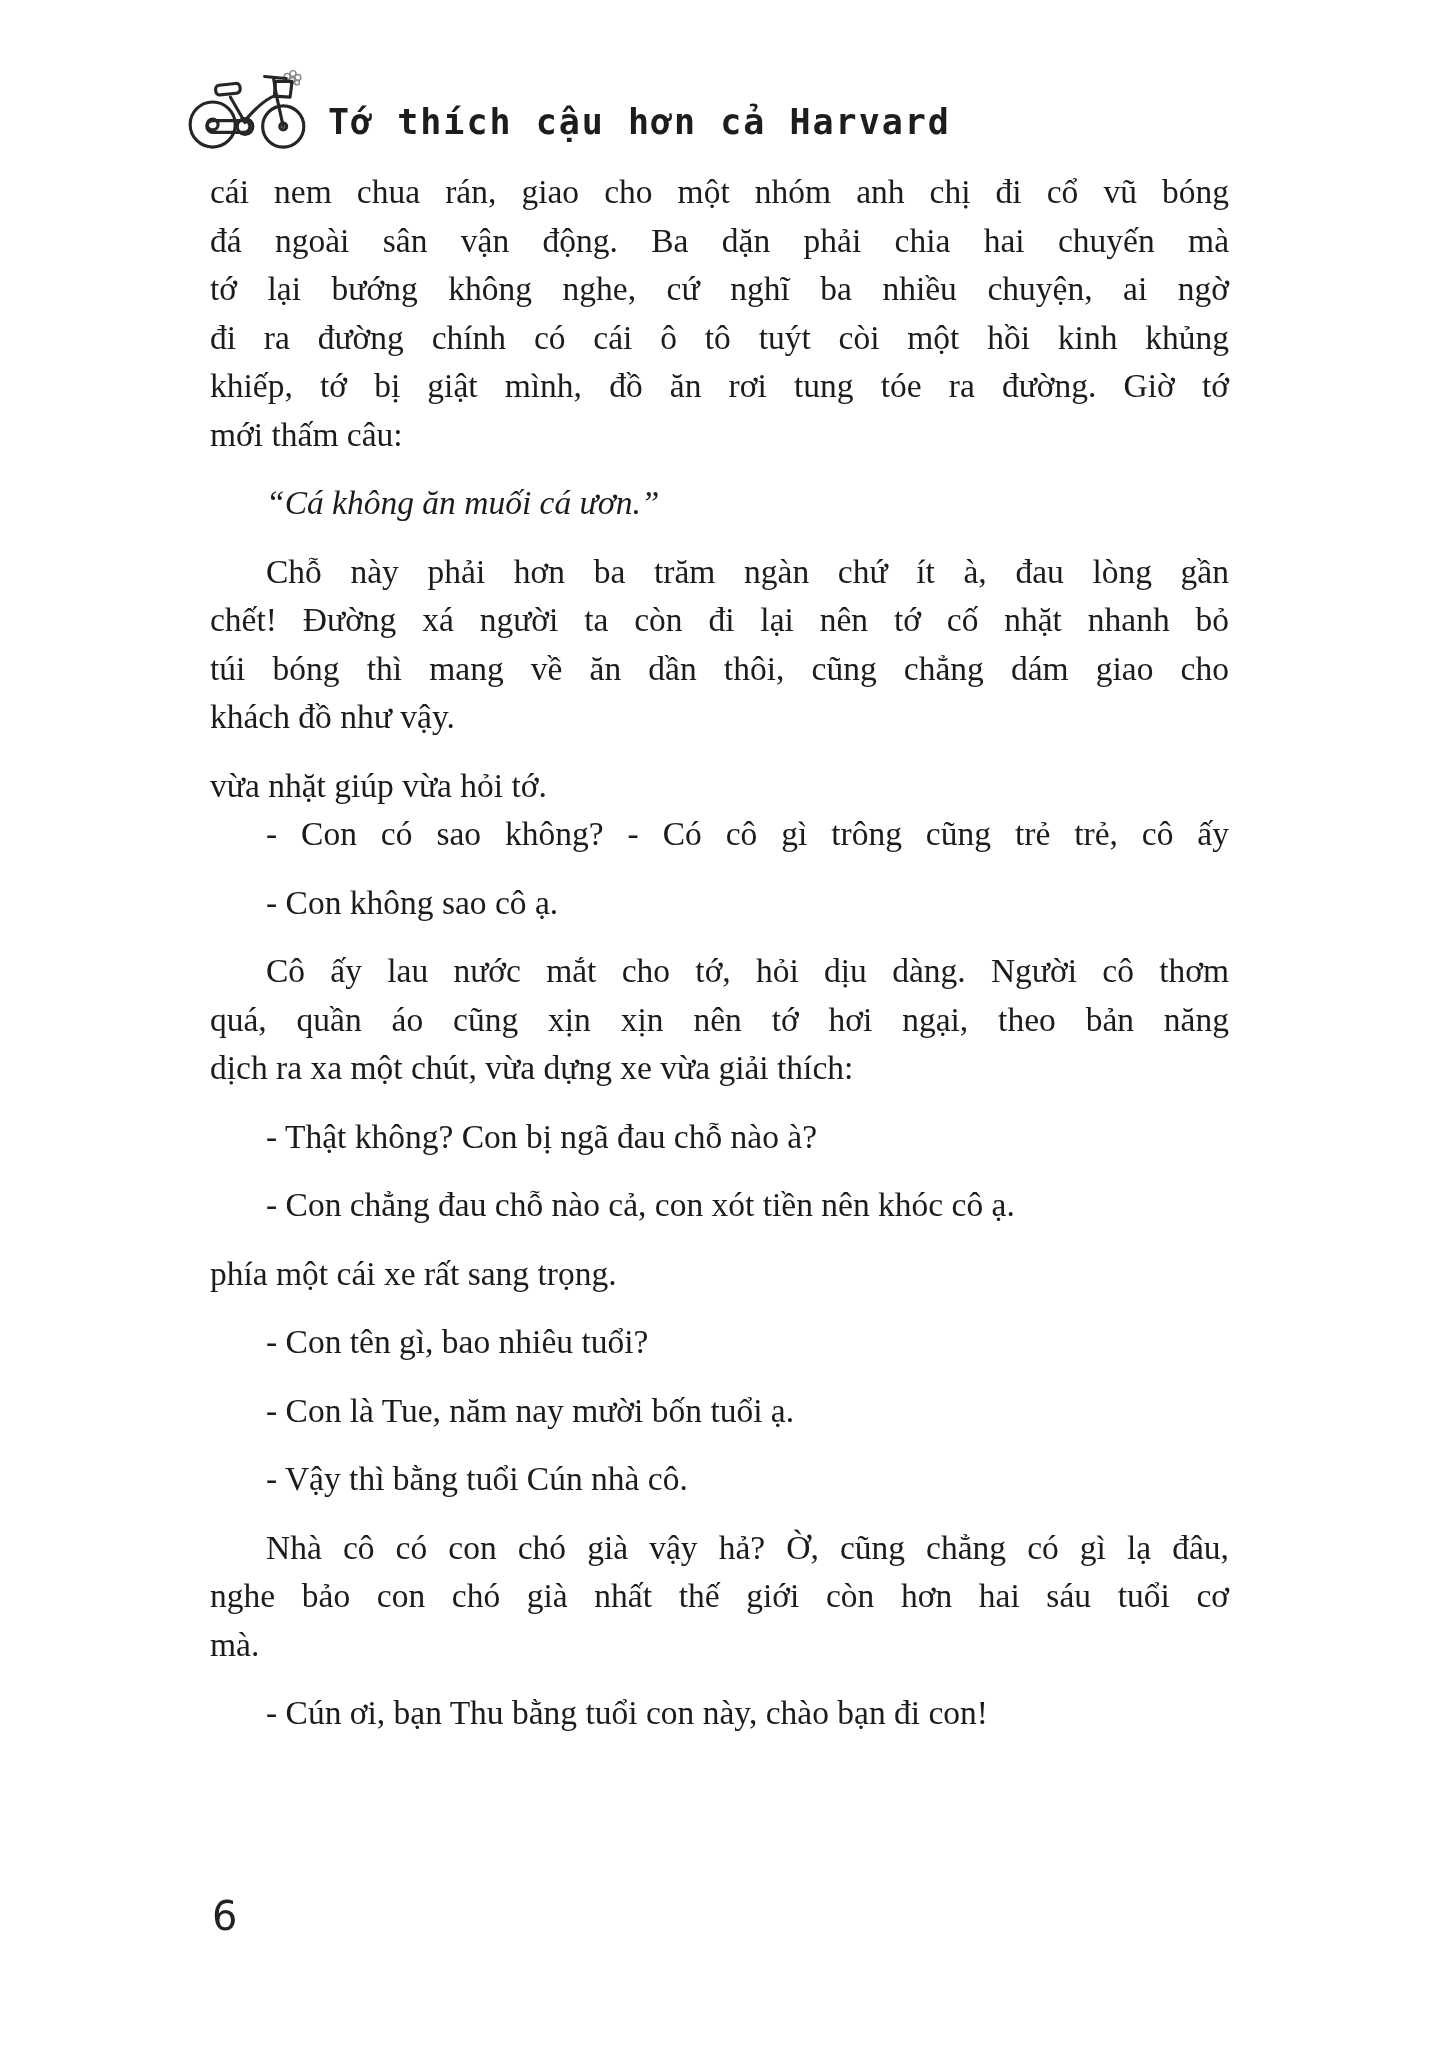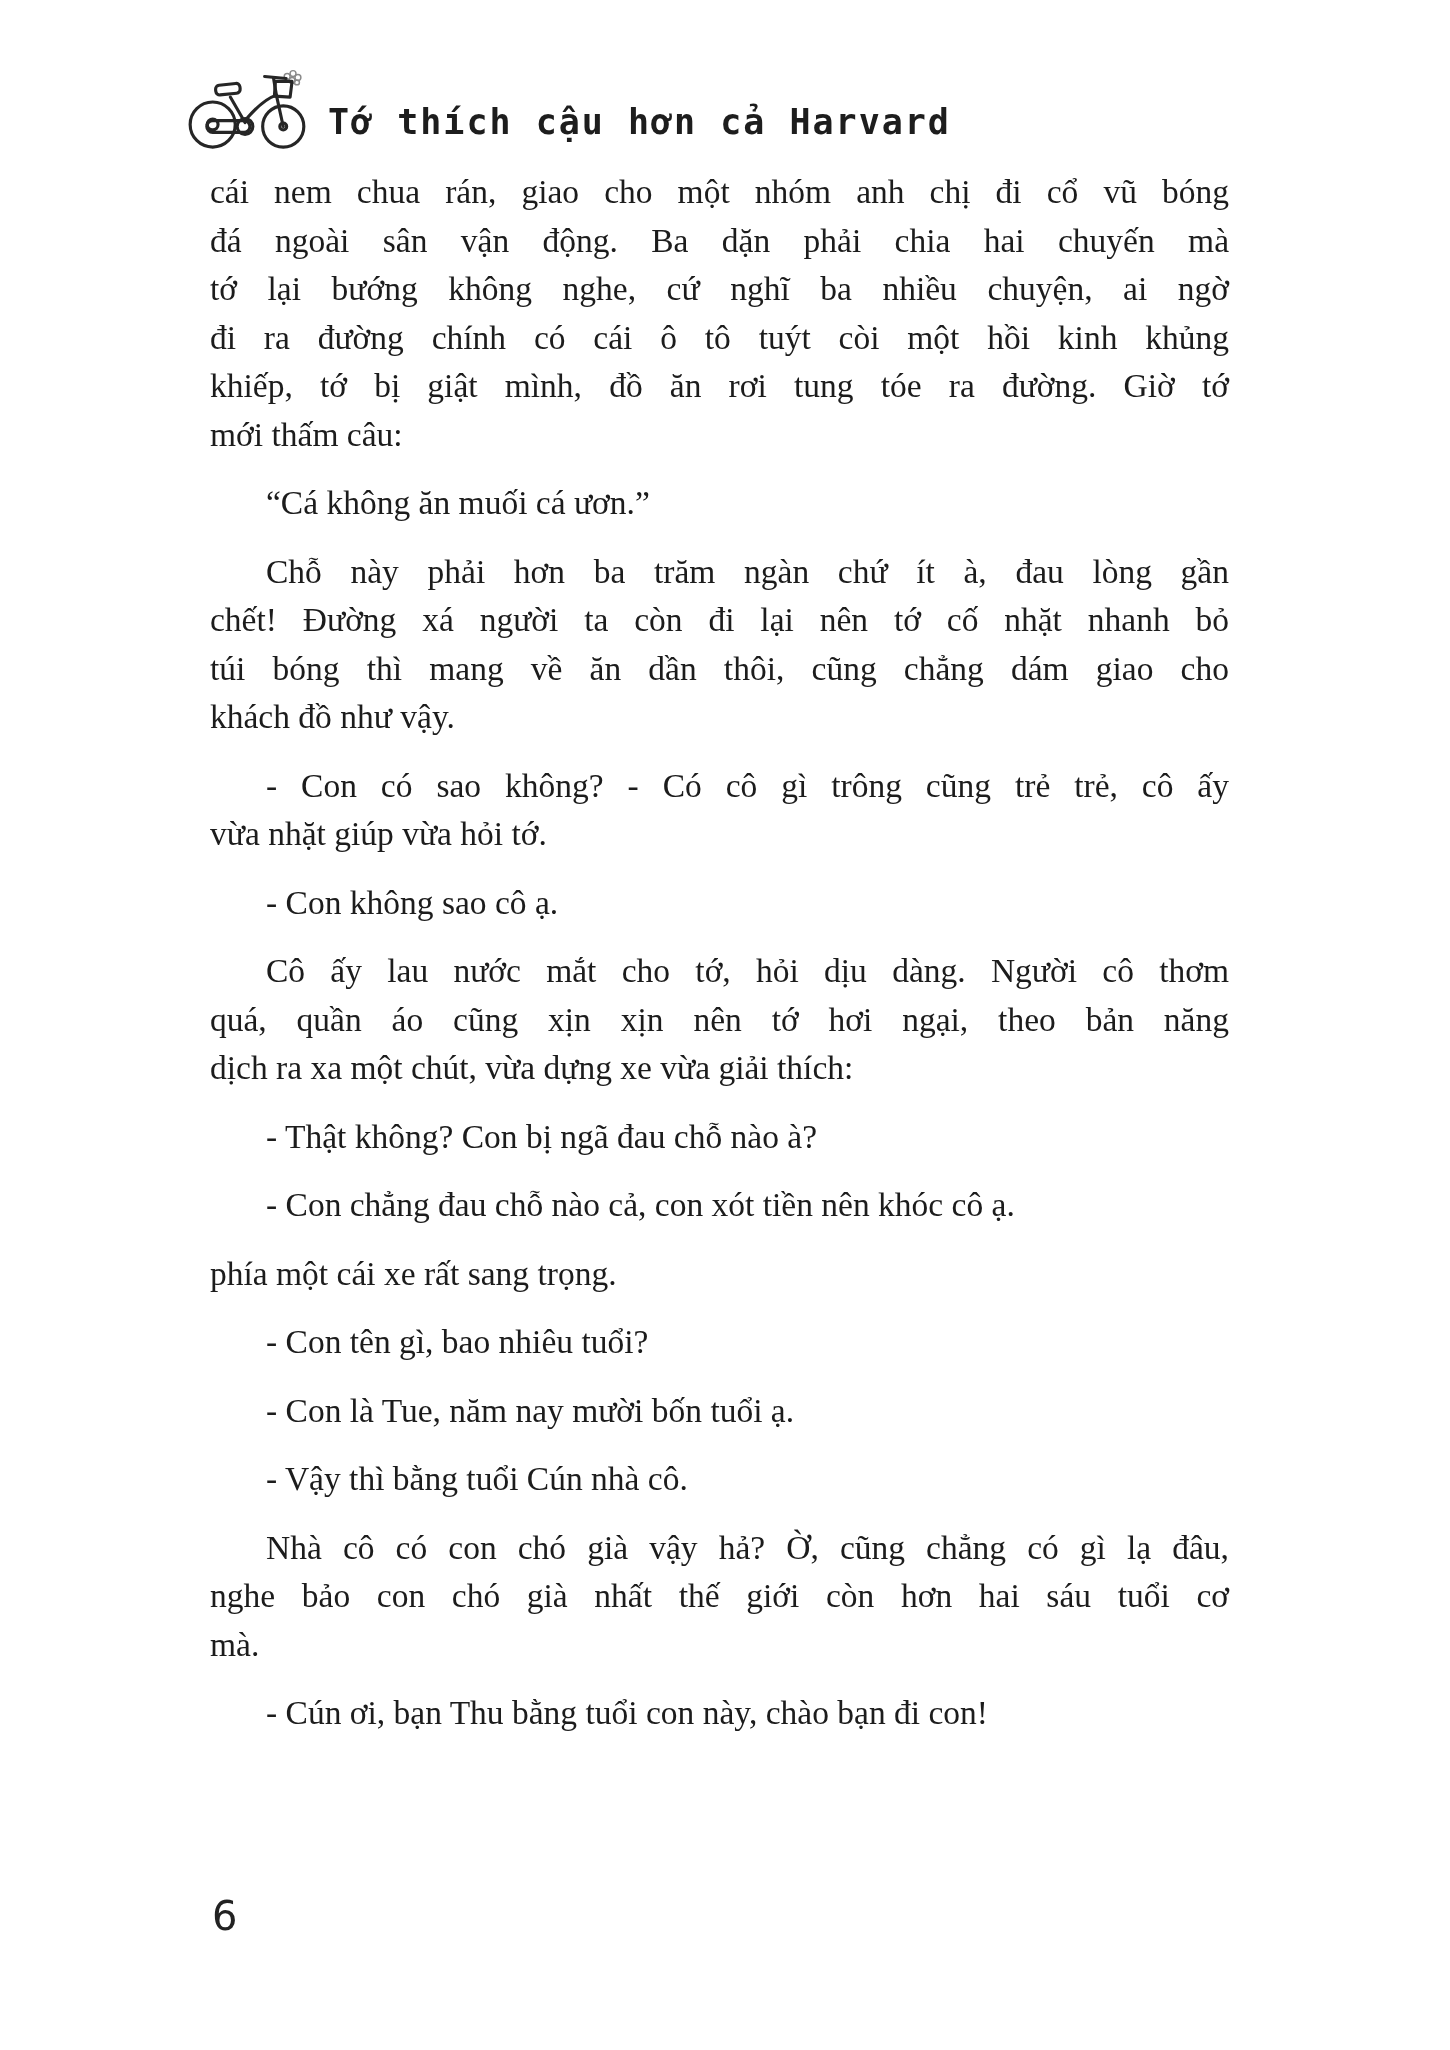--- a/index.html
+++ b/index.html
@@ -43,21 +43,21 @@
   .para:last-child { margin-bottom: 0; }
   .line {
     text-align: justify;
     text-align-last: justify;
     white-space: normal;
     margin-left: 42px;
   }
   .line.last { text-align-last: left; }
   .para.indented .line.first,
   .para.quote .line.first { padding-left: 56px; }
-  .para.quote .line { }
+  .para.quote .line { font-style: italic; }
   .page-number {
     position: absolute;
     left: 212px; top: 1893px;
     font-family: "DejaVu Sans", "Liberation Sans", sans-serif;
     font-size: 40px;
     color: #222222;
   }
 </style>
 </head>
 <body>
@@ -115,22 +115,22 @@
       <div class="para quote">
         <div class="line first last">“Cá không ăn muối cá ươn.”</div>
       </div>
       <div class="para indented">
         <div class="line first">Chỗ này phải hơn ba trăm ngàn chứ ít à, đau lòng gần</div>
         <div class="line">chết! Đường xá người ta còn đi lại nên tớ cố nhặt nhanh bỏ</div>
         <div class="line">túi bóng thì mang về ăn dần thôi, cũng chẳng dám giao cho</div>
         <div class="line last">khách đồ như vậy.</div>
       </div>
       <div class="para indented">
+        <div class="line last">vừa nhặt giúp vừa hỏi tớ.</div>
         <div class="line first">- Con có sao không? - Có cô gì trông cũng trẻ trẻ, cô ấy</div>
-        <div class="line last">vừa nhặt giúp vừa hỏi tớ.</div>
       </div>
       <div class="para indented">
         <div class="line first last">- Con không sao cô ạ.</div>
       </div>
       <div class="para indented">
         <div class="line first">Cô ấy lau nước mắt cho tớ, hỏi dịu dàng. Người cô thơm</div>
         <div class="line">quá, quần áo cũng xịn xịn nên tớ hơi ngại, theo bản năng</div>
         <div class="line last">dịch ra xa một chút, vừa dựng xe vừa giải thích:</div>
       </div>
       <div class="para indented">

